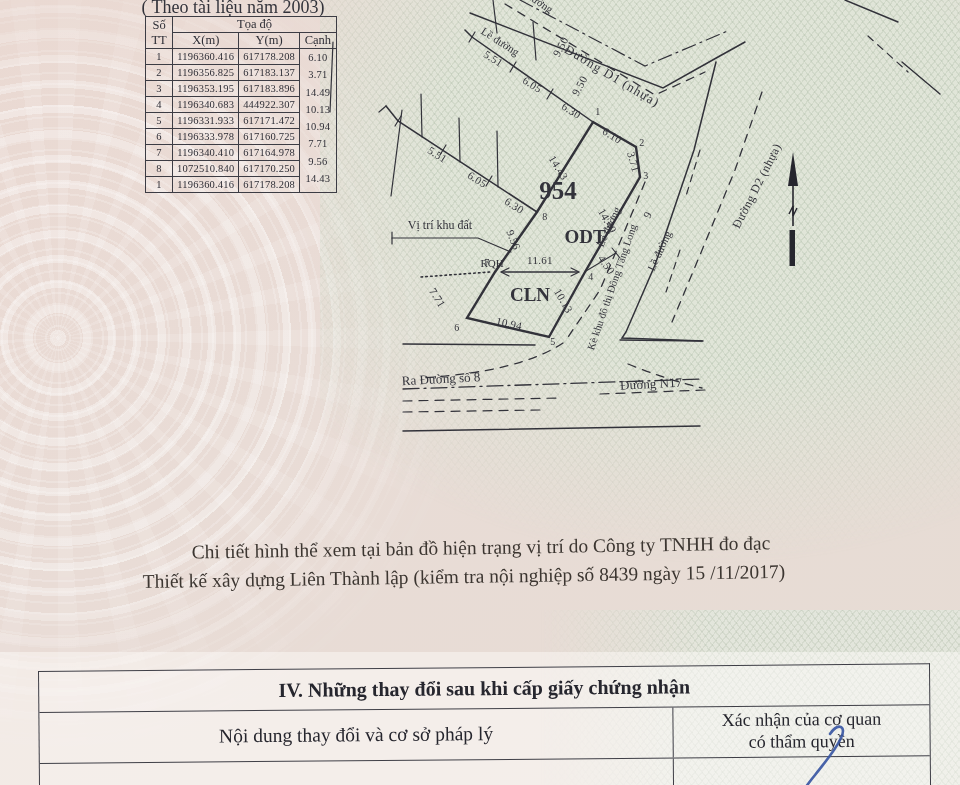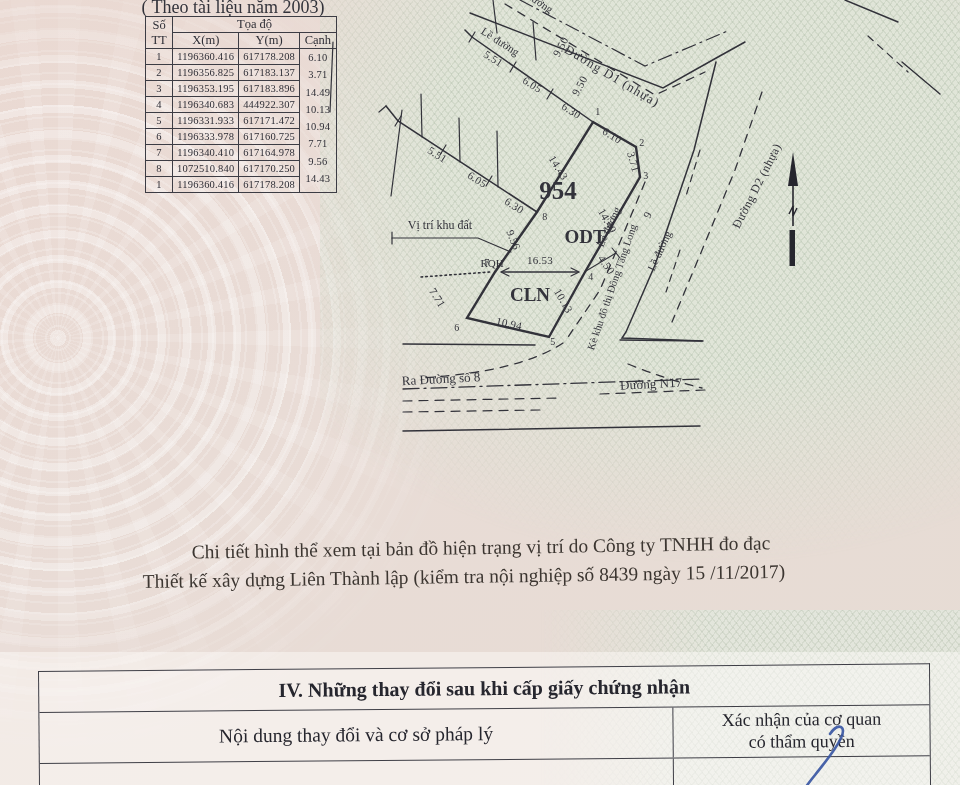--- a/index.html
+++ b/index.html
@@ -175,21 +175,21 @@
   <span class="lbl dim" style="left:545px;top:217px;font-size:10px;">8</span>
 
   <span class="lbl dim" style="left:612px;top:136px;--r:32deg;">6.10</span>
   <span class="lbl dim" style="left:633px;top:162px;--r:74deg;">3.71</span>
   <span class="lbl dim" style="left:607px;top:221px;--r:60deg;">14.49</span>
   <span class="lbl dim" style="left:563px;top:301px;--r:60deg;">10.13</span>
   <span class="lbl dim" style="left:509px;top:324px;--r:12deg;">10.94</span>
   <span class="lbl dim" style="left:437px;top:298px;--r:58deg;">7.71</span>
   <span class="lbl dim" style="left:513px;top:240px;--r:68deg;">9.56</span>
   <span class="lbl dim" style="left:558px;top:168px;--r:58deg;">14.43</span>
-  <span class="lbl dim" style="left:540px;top:261px;">16.53</span>
+  <span class="lbl dim" style="left:540px;top:261px;">11.61</span>
   <span class="lbl dim" style="left:606px;top:265px;--r:55deg;">4.50</span>
 
   <span class="lbl" style="left:440px;top:225px;font-size:12px;">Vị trí khu đất</span>
   <span class="lbl" style="left:468px;top:264px;font-size:11px;margin-left:24px;">RQH</span>
   <span class="lbl" style="left:441px;top:379px;--r:-3deg;font-size:13px;">Ra Đường số 8</span>
   <span class="lbl" style="left:651px;top:384px;--r:-3deg;font-size:13px;">Đường N17</span>
 
   <div id="coordwrap">
     <table id="coordtable">
       <tbody>

